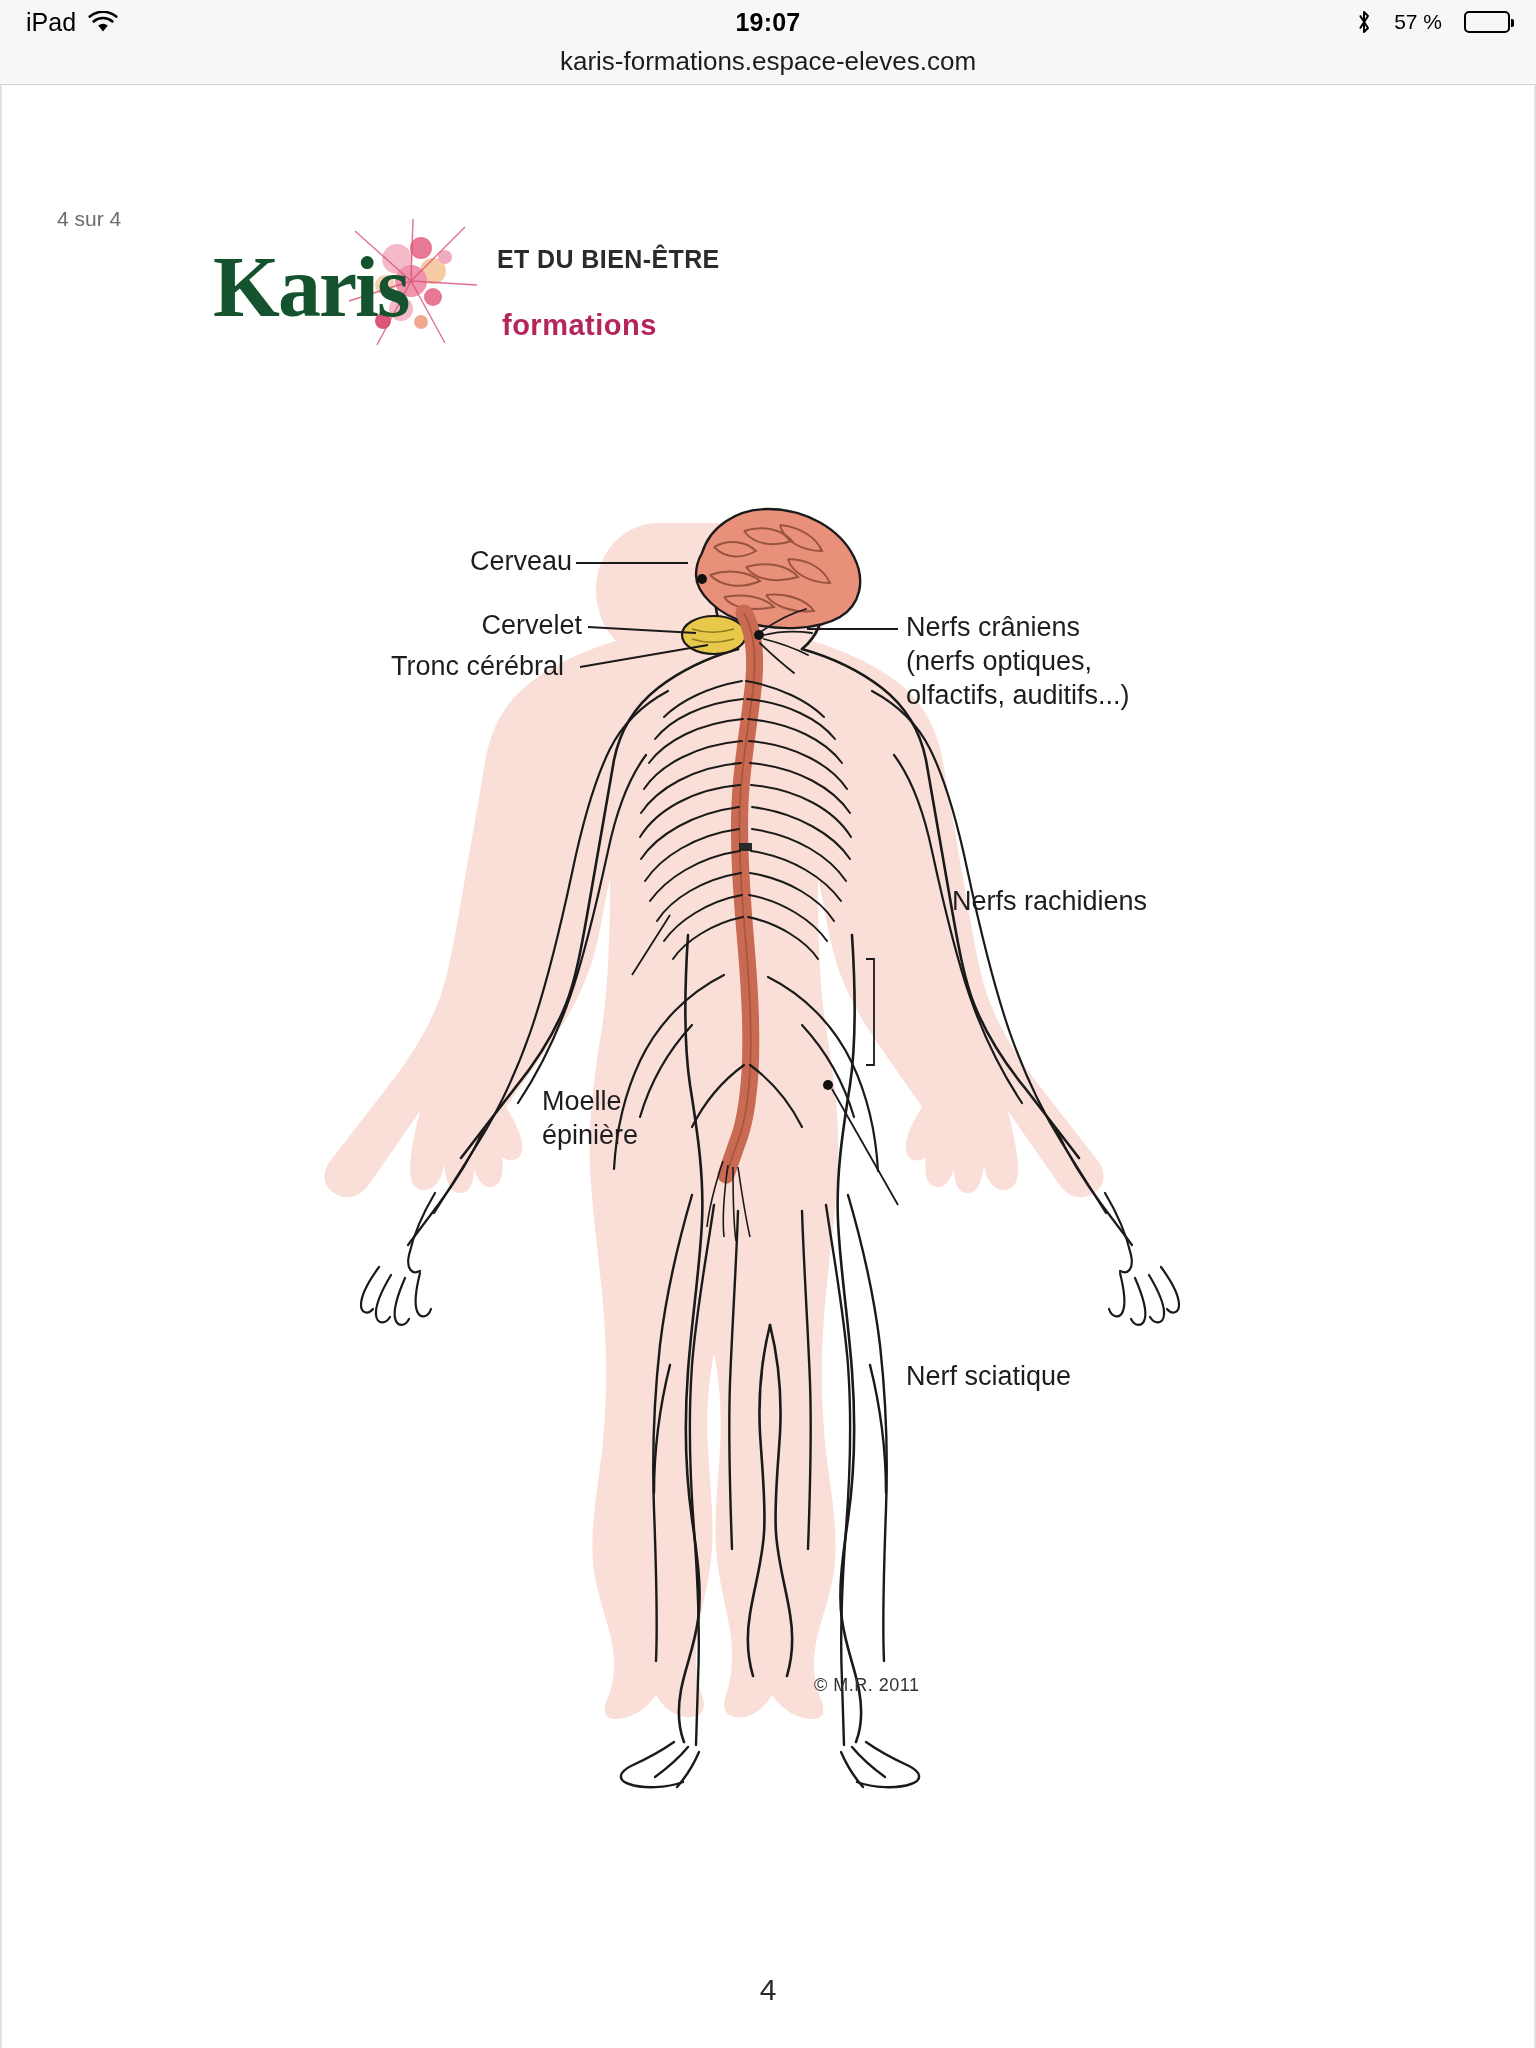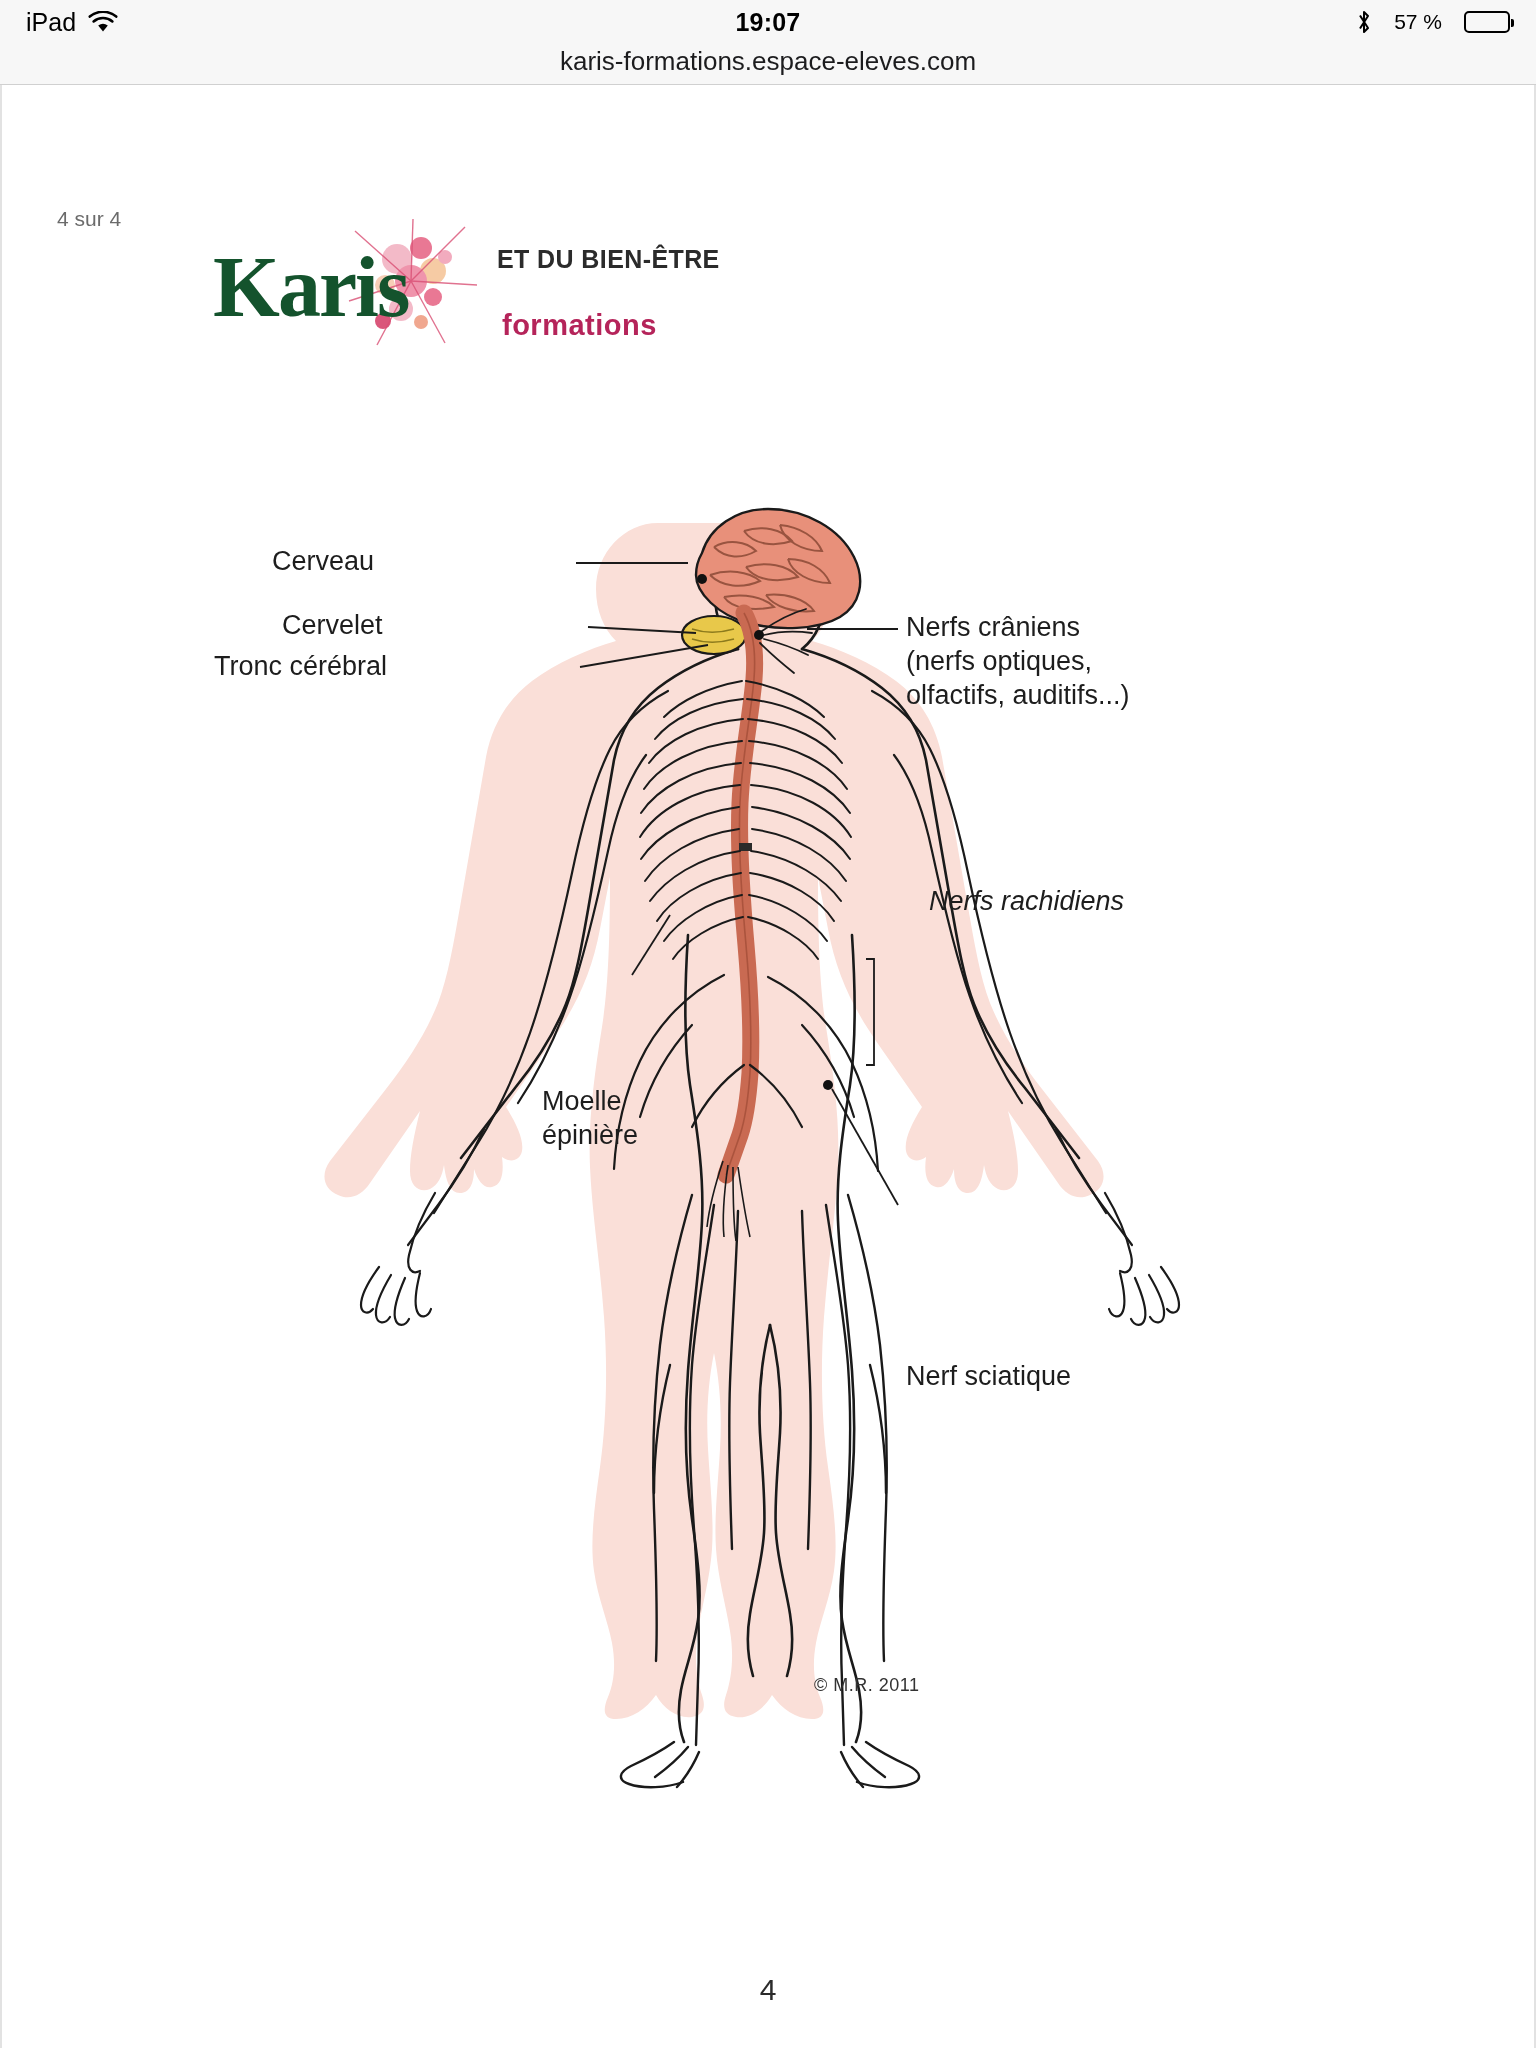--- a/index.html
+++ b/index.html
@@ -167,21 +167,21 @@
 
   .lbl {
     position: absolute;
     font-family: "Liberation Sans", sans-serif;
     font-size: 27px;
     color: #1d1d1d;
     line-height: 1.25;
     white-space: pre;
   }
   .lbl.right { text-align: left; }
-  .lbl.leftal { }
+  .lbl.leftal { text-align: right; }
   .copyright {
     position: absolute;
     font-size: 18px;
     color: #333;
     letter-spacing: 0.5px;
   }
 </style>
 </head>
 <body>
 
@@ -455,21 +455,21 @@
     <div class="lbl leftal" style="left:270px; top:40px; width:300px;">Cerveau</div>
 
     <div class="lbl leftal" style="left:280px; top:104px; width:300px;">Cervelet</div>
 
     <div class="lbl leftal" style="left:212px; top:145px; width:350px;">Tronc cérébral</div>
 
     <div class="lbl right" style="left:904px; top:106px; width:340px;">Nerfs crâniens
 (nerfs optiques,
 olfactifs, auditifs...)</div>
 
-    <div class="lbl right" style="left:927px; top:380px; width:330px;font-style:italic;">Nerfs rachidiens</div>
+    <div class="lbl right" style="left:950px; top:380px; width:330px;">Nerfs rachidiens</div>
 
     <div class="lbl right" style="left:540px; top:580px; width:220px;">Moelle
 épinière</div>
 
     <div class="lbl right" style="left:904px; top:855px; width:300px;">Nerf sciatique</div>
 
     <div class="copyright" style="left:812px; top:1170px;">© M.R. 2011</div>
   </div>
 
   <div class="page-number">4</div>

